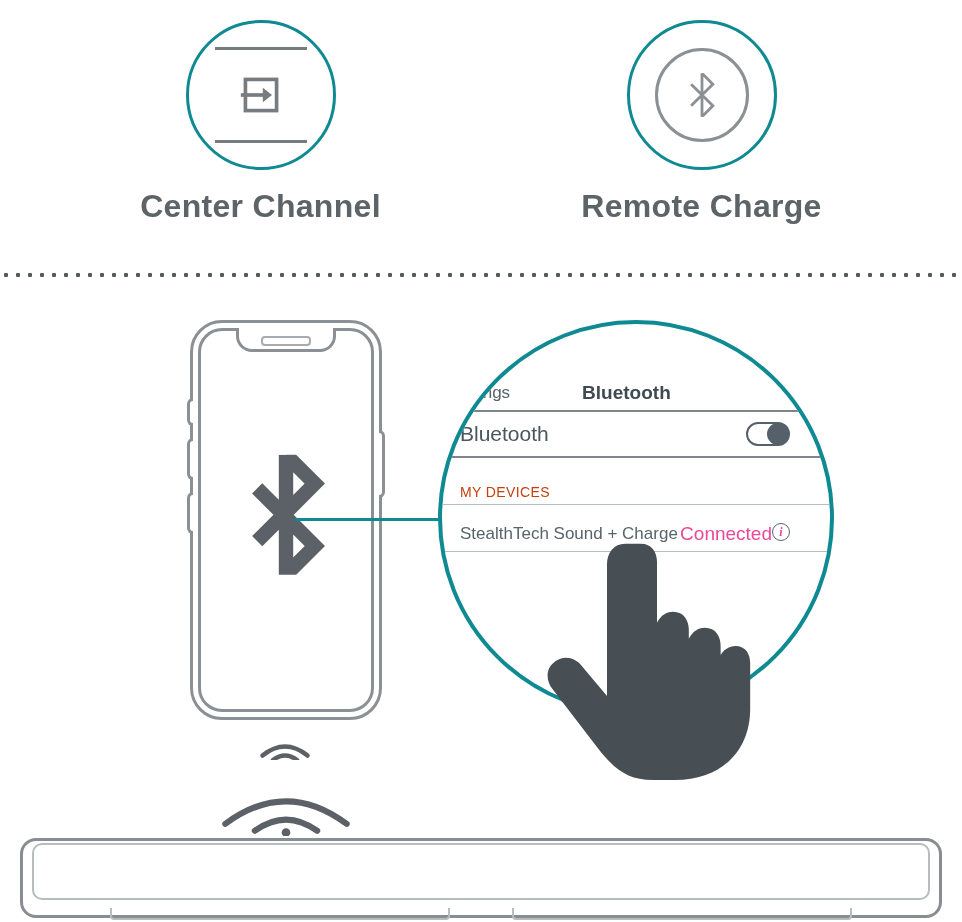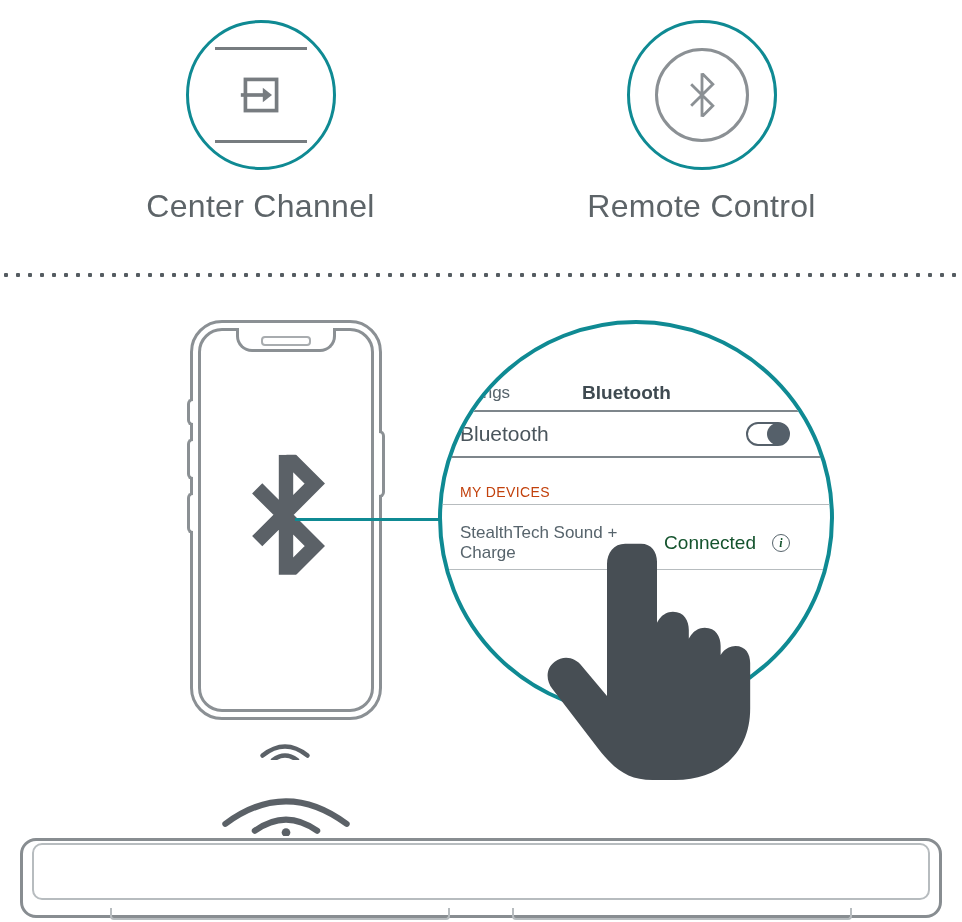--- a/index.html
+++ b/index.html
@@ -37,21 +37,21 @@
     height: 150px;
     border: 3px solid #0f8a93;
     border-radius: 50%;
     display: flex;
     align-items: center;
     justify-content: center;
     position: relative;
   }
   .top-label {
     font-size: 32px;
-    font-weight: 400;
+    font-weight: 700;
     color: #5d6468;
     margin-top: 18px;
     letter-spacing: 0.3px;
   }
 
   
   .cc-icon {
     width: 100px;
     height: 120px;
     position: relative;
@@ -249,21 +249,21 @@
     color:#c2410c;
     padding: 26px 18px 4px;
   }
   .device-row {
     justify-content: space-between;
     font-size: 17px;
     padding-top:6px; padding-bottom:6px;margin-top:12px;
   }
   .device-row .dname { color:#57646c; }
   .device-row .status {
-    color:#14532d; display:flex; align-items:center; gap:16px;
+    color:#ec4899; display:flex; gap:0;
     font-size:19px;
   }
   .info-icon {
     width:18px;height:18px;border:1.8px solid #57646c;border-radius:50%;
     display:inline-flex;align-items:center;justify-content:center;
     font-family: serif; font-style: italic; font-size:12px; font-weight:700; line-height:1;
   }
   .info-icon::before { content:"i"; }
 
   
@@ -331,21 +331,21 @@
   </div>
 
   <div class="top-item">
     <div class="top-circle">
       <div class="rc-inner">
         <svg viewBox="0 0 24 40" width="26" height="44">
           <path d="M12 0 L12 40 M12 0 L22 10 L2 30 M12 40 L22 30 L2 10" fill="none" stroke="#8b9094" stroke-width="2.6" stroke-linejoin="miter"></path>
         </svg>
       </div>
     </div>
-    <div class="top-label">Remote Control</div>
+    <div class="top-label">Remote Charge</div>
   </div>
 
 </div>
 
 <div class="divider"></div>
 
 <div class="scene">
 
   <div class="phone">
     <div class="phone-outer"></div>

